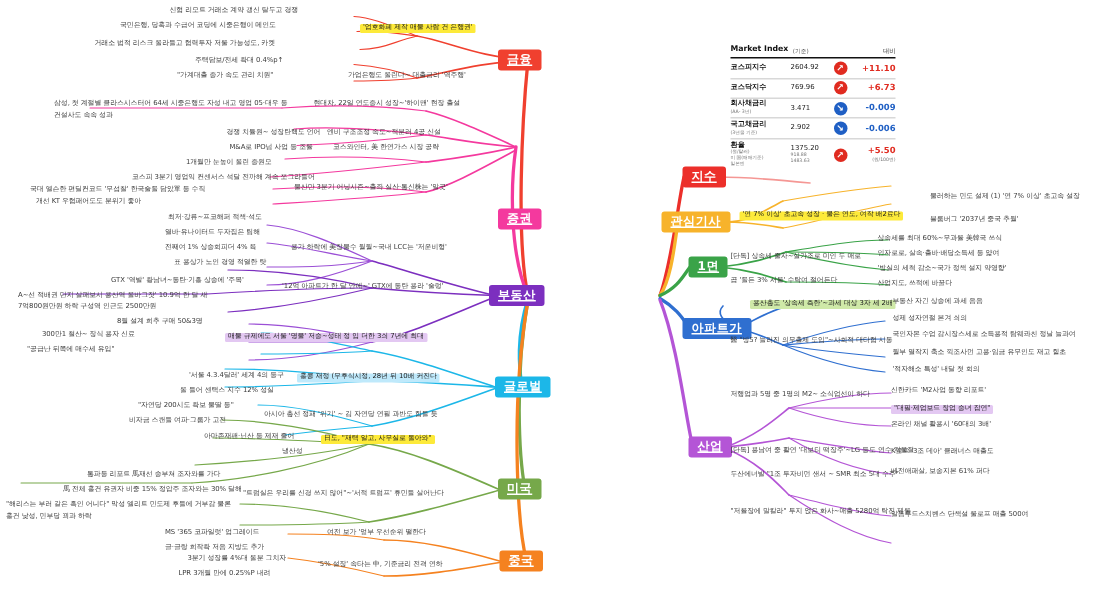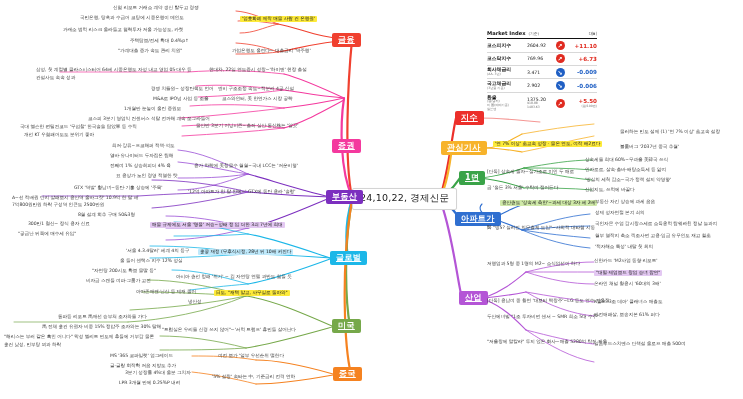--- a/index.html
+++ b/index.html
@@ -234,21 +234,20 @@
       <path d="M526 292 C 550 306, 572 314, 594 316" stroke="#b455d6" stroke-width=".8"></path>
       <path d="M526 330 C 550 336, 572 342, 594 344" stroke="#b455d6" stroke-width=".8"></path>
       <path d="M526 330 C 550 346, 572 358, 594 362" stroke="#b455d6" stroke-width=".8"></path>
 
       <path d="M188 72 L 60 72" stroke="#f4399e" stroke-width=".7"></path>
       <path d="M138 196 L 42 196" stroke="#7c2fbf" stroke-width=".7"></path>
       <path d="M128 322 L 14 322" stroke="#76a84a" stroke-width=".7"></path>
     </g>
   </svg>
 
-  <div class="center-node">24,10,22, 경제신문</div>
 
   <div class="chip" style="left:332px; top:33px; background:#f0402f;">금융</div>
   <div class="chip" style="left:332px; top:91px; background:#f4399e;margin-top:48px;">증권</div>
   <div class="chip" style="left:326px; top:190px; background:#7c2fbf;">부동산</div>
   <div class="chip" style="left:330px; top:251px; background:#1cb7e8;">글로벌</div>
   <div class="chip" style="left:332px; top:319px; background:#76a84a;">미국</div>
   <div class="chip" style="left:333px; top:367px; background:#f58220;">중국</div>
 
   <div class="chip" style="left:455px; top:111px; background:#ec2f2a;">지수</div>
   <div class="chip" style="left:441px; top:141px; background:#f7b32b;">관심기사</div>

